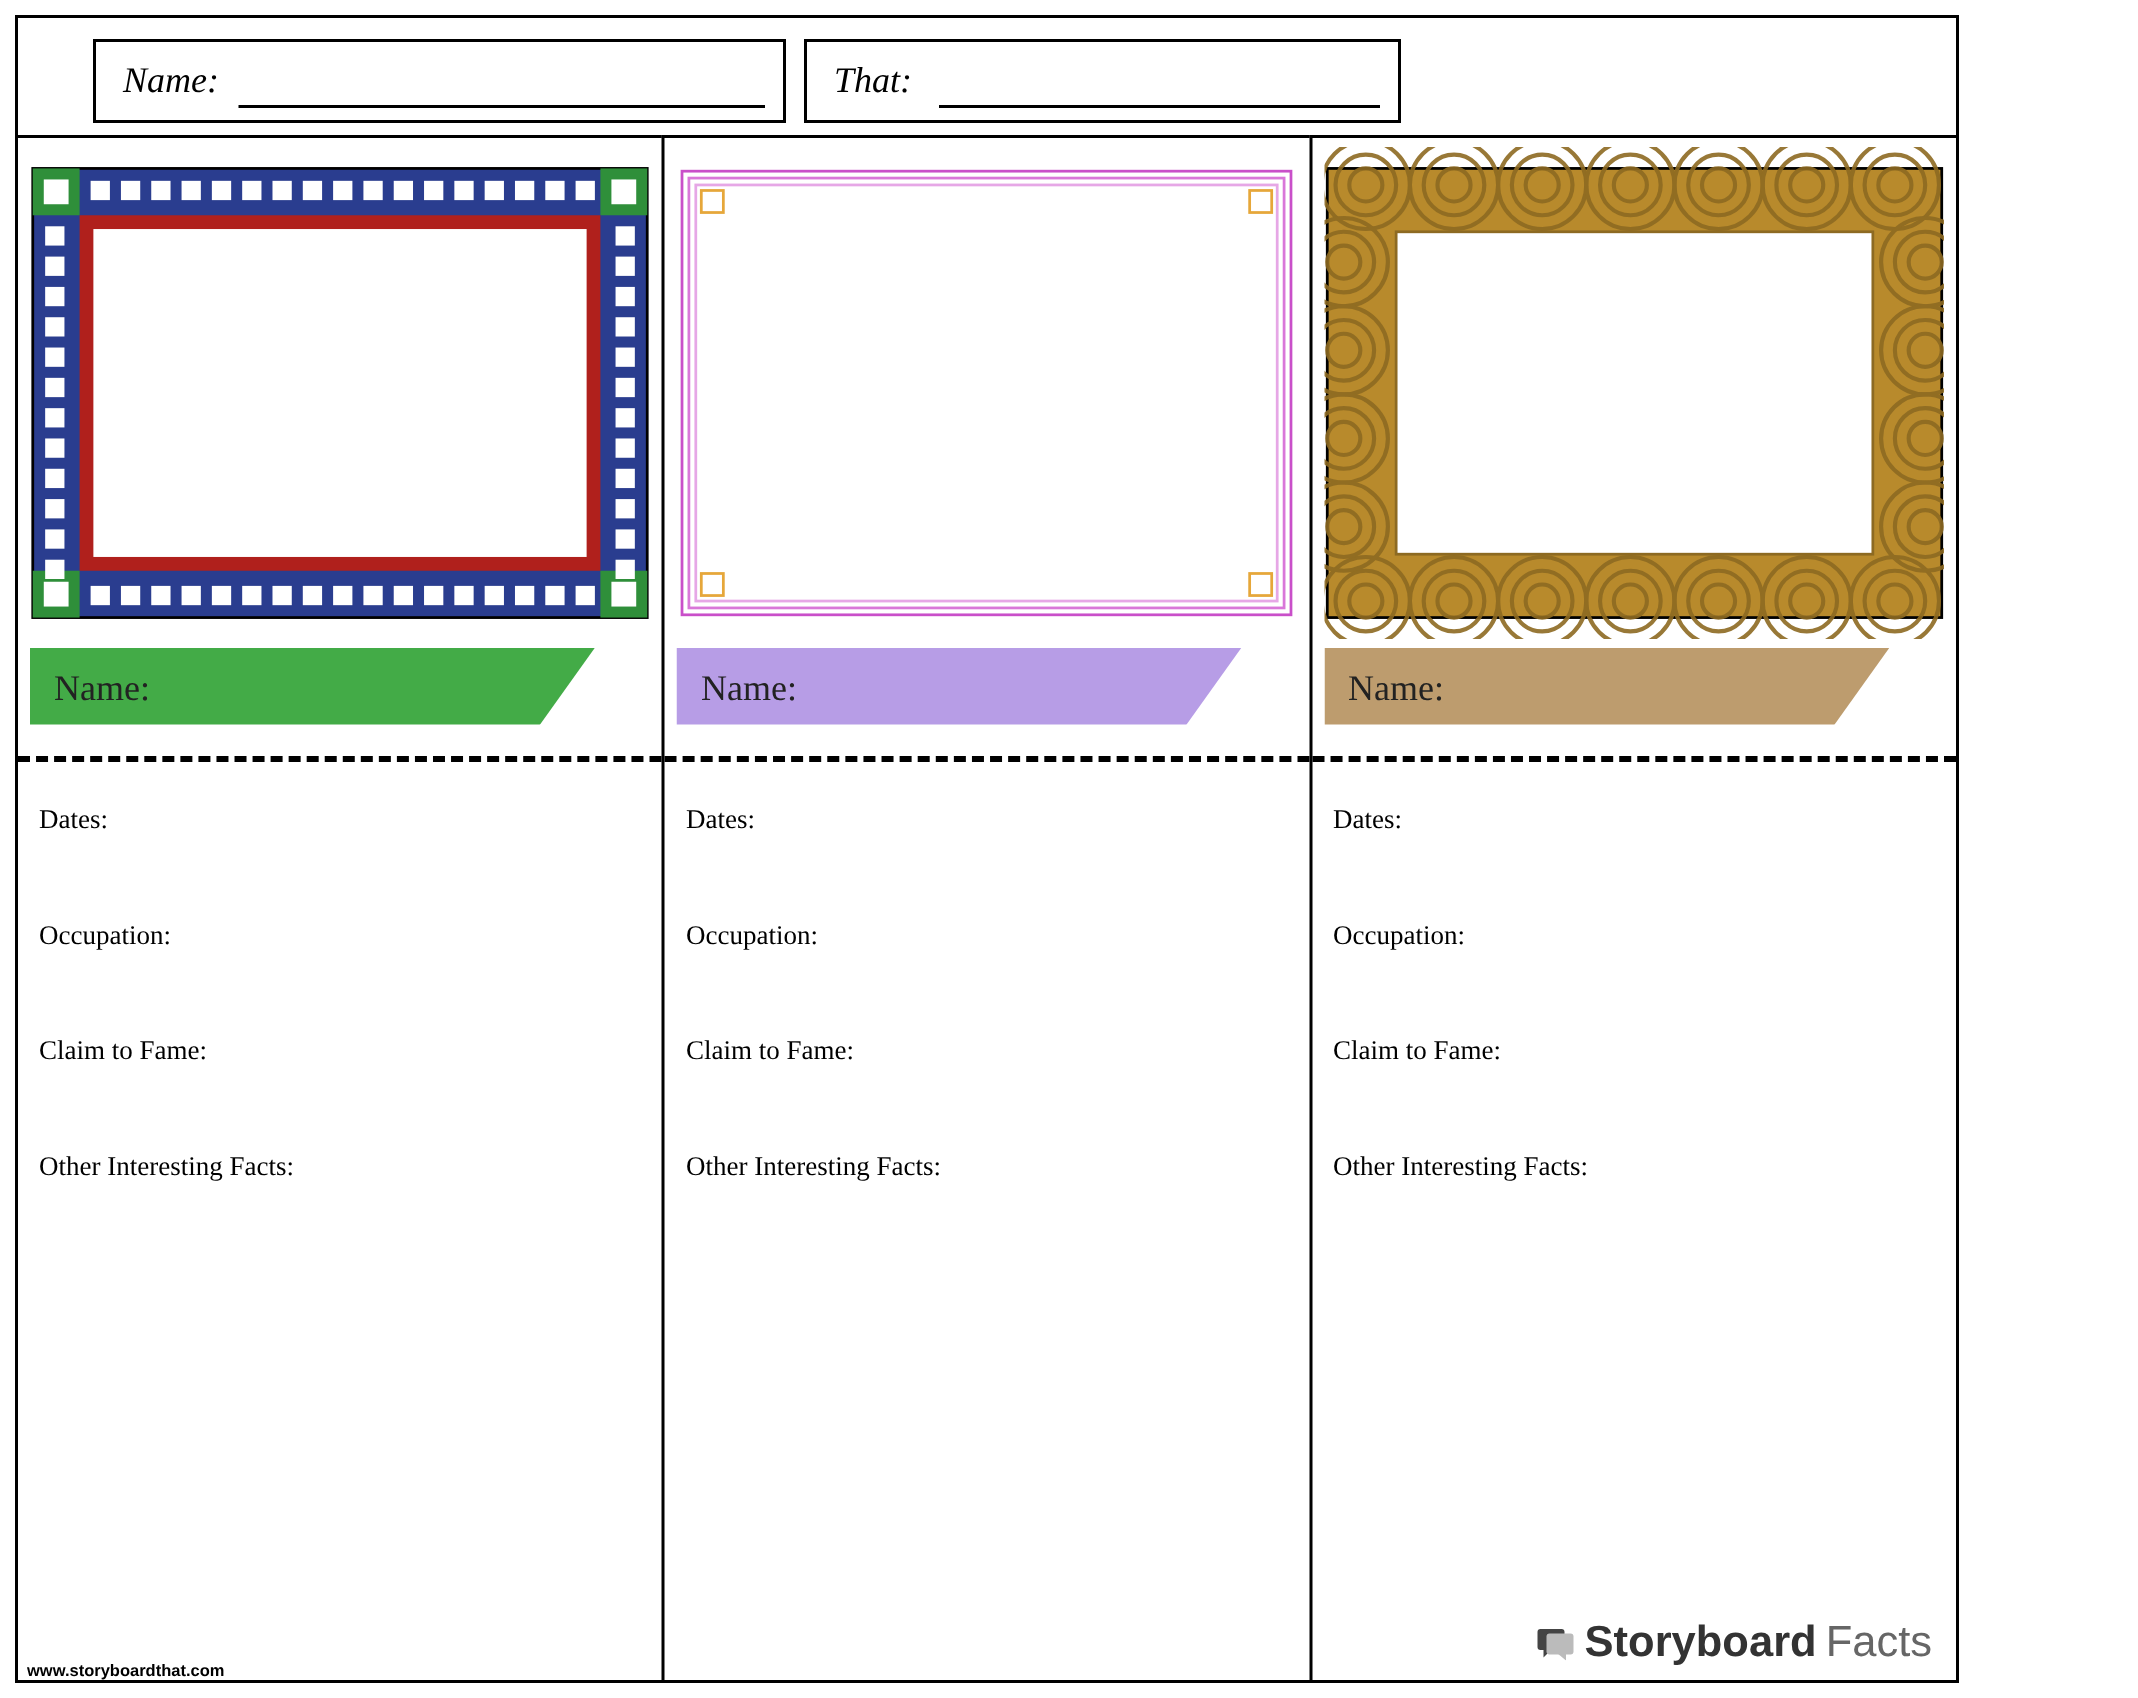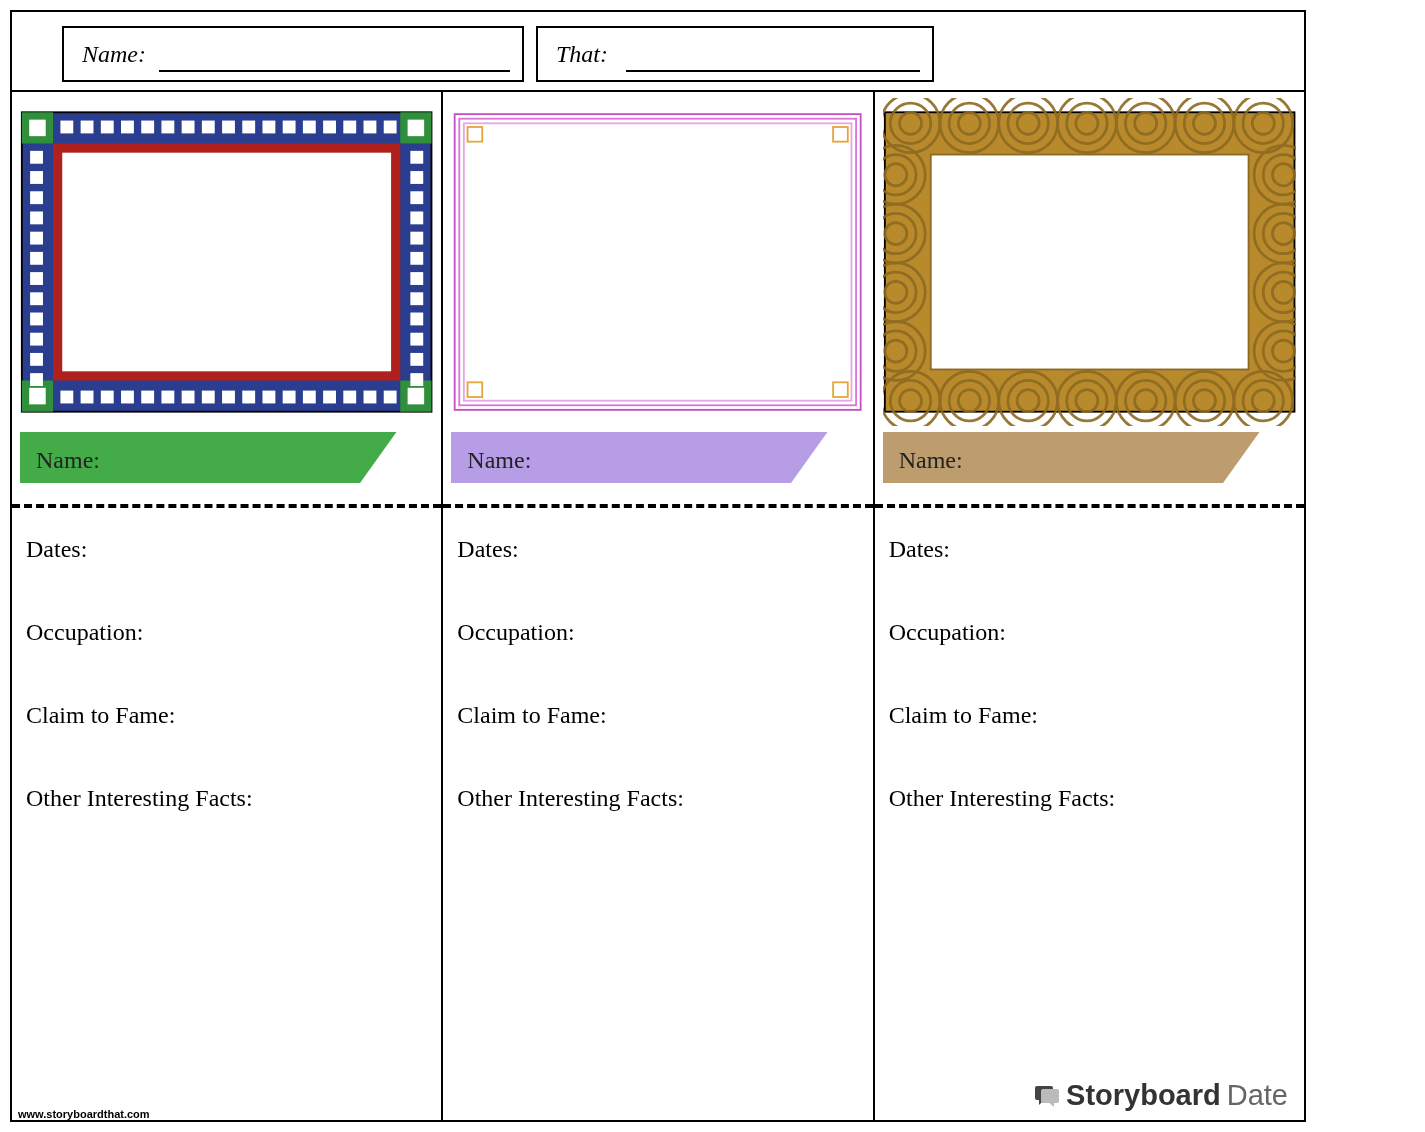--- a/index.html
+++ b/index.html
@@ -101,21 +101,21 @@
     left: 0; right: 0; top: 50%;
     border-top: 4px dashed #000;
   }
 
   .info {
     flex: 1 1 auto;
     padding: 22px 14px 10px 14px;
     display: flex;
     flex-direction: column;
     gap: 56px;
-    font-size: 24px;
+    font-size: 18px;
     font-family: Georgia, serif;
   }
 
   .footer-url {
     position: absolute;
     left: 6px; bottom: 0;
     font: bold 11px Arial, sans-serif;
     color: #000;
   }
   .footer-logo {
@@ -383,16 +383,16 @@
   <div class="footer-url">www.storyboardthat.com</div>
   <div class="footer-logo">
     <svg width="26" height="22" viewBox="0 0 26 22">
       <rect x="1" y="1" width="18" height="14" rx="2" fill="#444"></rect>
       <polygon points="5,14 5,20 11,14" fill="#444"></polygon>
       <rect x="7" y="4" width="18" height="14" rx="2" fill="#bbb"></rect>
       <polygon points="20,17 20,22 14,17" fill="#bbb"></polygon>
 
     </svg>
     <span class="bold">Storyboard</span>
-      <span class="thin">Date</span>
+      <span class="thin">Facts</span>
   </div>
 
 </div>
 
 </body></html>

